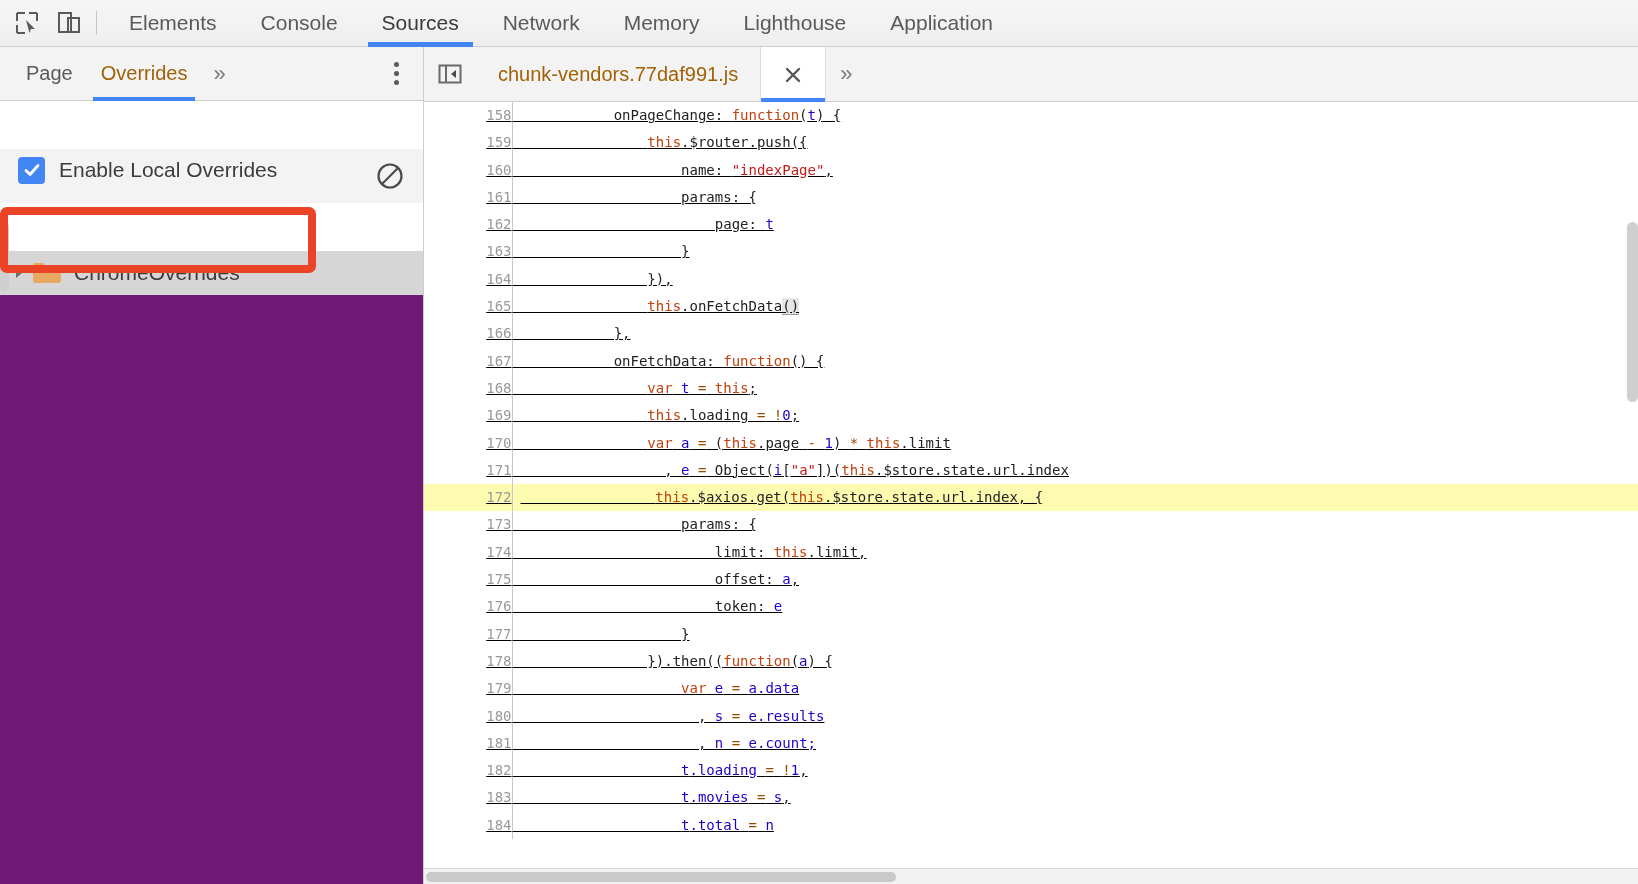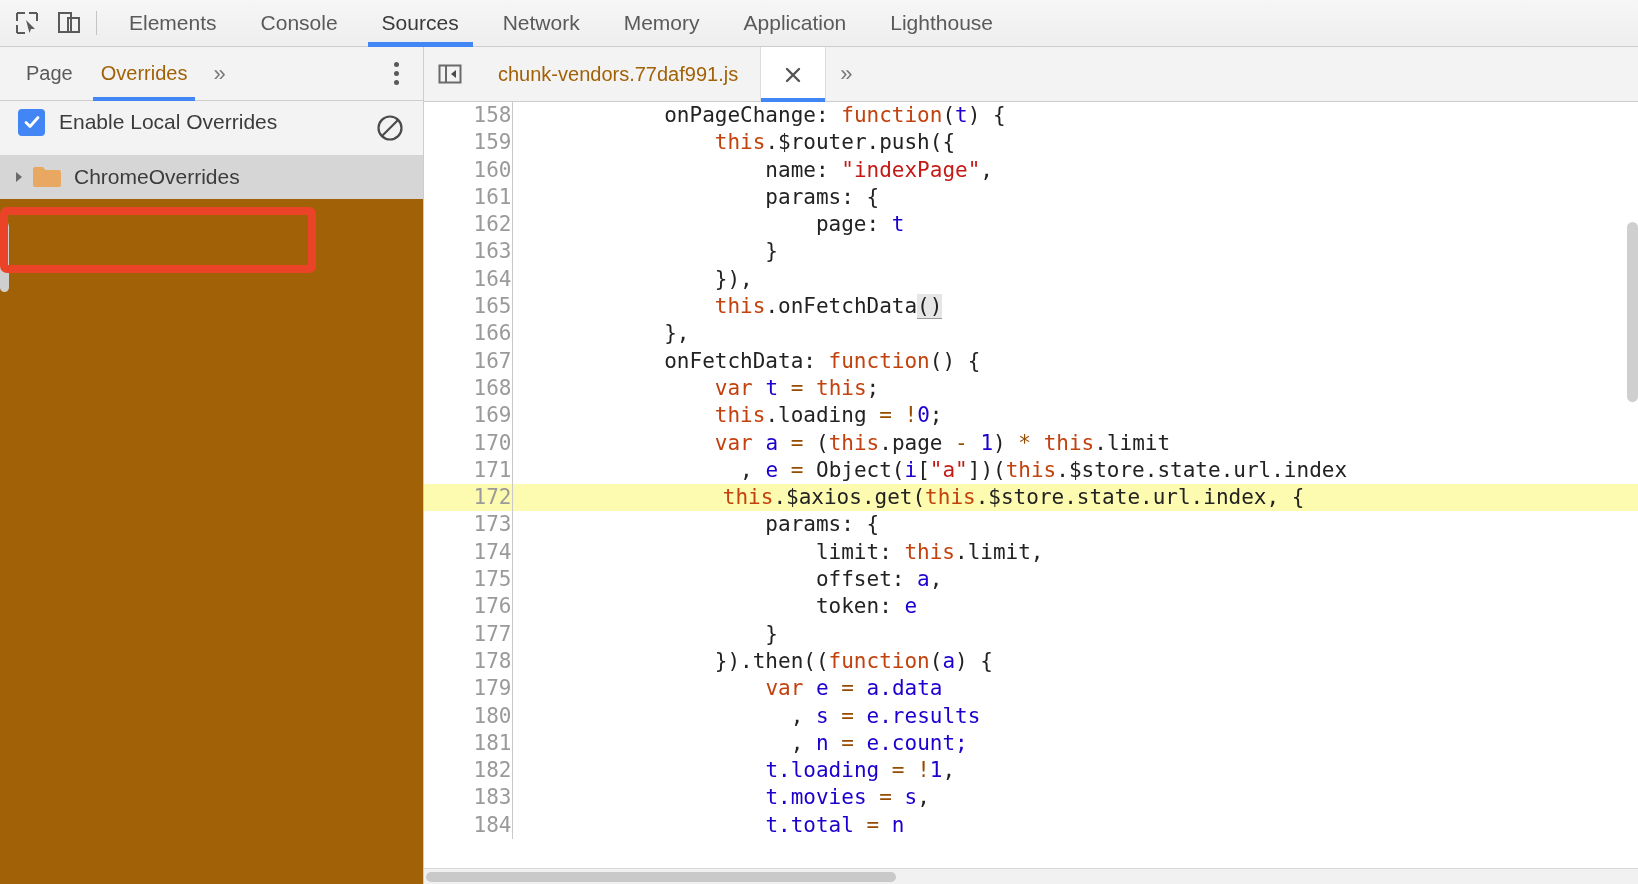--- a/index.html
+++ b/index.html
@@ -43,20 +43,21 @@
   
   .body-split { flex: 1; display: flex; min-height: 0; }
 
   
   .navigator {
     width: 424px; min-width: 424px;
     background: #ffffff;
     border-right: 1px solid #cdcdcd;
     display: flex; flex-direction: column;
     position: relative;
+    gap: 48px;
   }
   .nav-tabbar {
     height: 54px; min-height: 54px;
     background: #f3f3f3;
     border-bottom: 1px solid #cdcdcd;
     display: flex; align-items: center; padding-left: 12px;
     position: relative;
   }
   .nav-tab {
     padding: 0 14px; height: 54px;
@@ -90,21 +91,21 @@
   .ov-checkbox {
     width: 27px; height: 27px; border-radius: 4px; background: #4285f4;
     display: flex; align-items: center; justify-content: center; flex: none;
   }
   .ov-label { font-size: 21px; color: #3c3c3c; white-space: nowrap; }
   .ov-clear {
     position: absolute; right: 18px; top: 50%; transform: translateY(-50%);
     width: 30px; height: 30px; cursor: pointer;
   }
 
-  .file-tree { flex: 1; background: #a16207; padding-top: 0; }
+  .file-tree { flex: 1; background: #701a75; padding-top: 0; }
   .tree-row {
     height: 44px; display: flex; align-items: center;
     padding-left: 6px; background: #d6d6d6; cursor: pointer;
   }
   .tree-arrow {
     width: 26px; display: flex; align-items: center; justify-content: center;
     flex: none;
   }
   .tree-arrow svg { display: block; }
   .folder-icon { width: 30px; height: 24px; flex: none; margin-right: 12px; }
@@ -148,23 +149,24 @@
     font-size: 22px; color: #7a7a7a; cursor: pointer;
   }
 
   .code-area {
     flex: 1; position: relative; overflow: hidden; background: #ffffff;
     display: flex; flex-direction: column;
   }
   .code-scroll { flex: 1; overflow: hidden; position: relative; }
   .code-table {
     font-family: "DejaVu Sans Mono", monospace;
-    font-size: 21px; line-height: 27.3px;
+    font-size: 14px; line-height: 27.3px;
     border-collapse: collapse; width: 100%;
     white-space: pre;
+    text-decoration: underline;
   }
   .code-table td { padding: 0; vertical-align: top; }
   .ln {
     width: 88px; min-width: 88px;
     text-align: right; padding-right: 12px;
     color: #9a9a9a; background: #fff;
     border-right: 1px solid #c9c9c9;
     user-select: none;
   }
   .cl { padding-left: 14px; color: #222; }
@@ -227,24 +229,24 @@
       <div class="panel-tab active">
           <span>Sources</span>
         </div>
       <div class="panel-tab">
           <span>Network</span>
         </div>
       <div class="panel-tab">
           <span>Memory</span>
         </div>
       <div class="panel-tab">
+          <span>Lighthouse</span>
+        </div>
+      <div class="panel-tab">
           <span>Application</span>
-        </div>
-      <div class="panel-tab">
-          <span>Lighthouse</span>
         </div>
     </div>
   </div>
 
   <div class="body-split">
 
     <div class="navigator">
 
       <div class="nav-tabbar">
         <div class="nav-tab">

